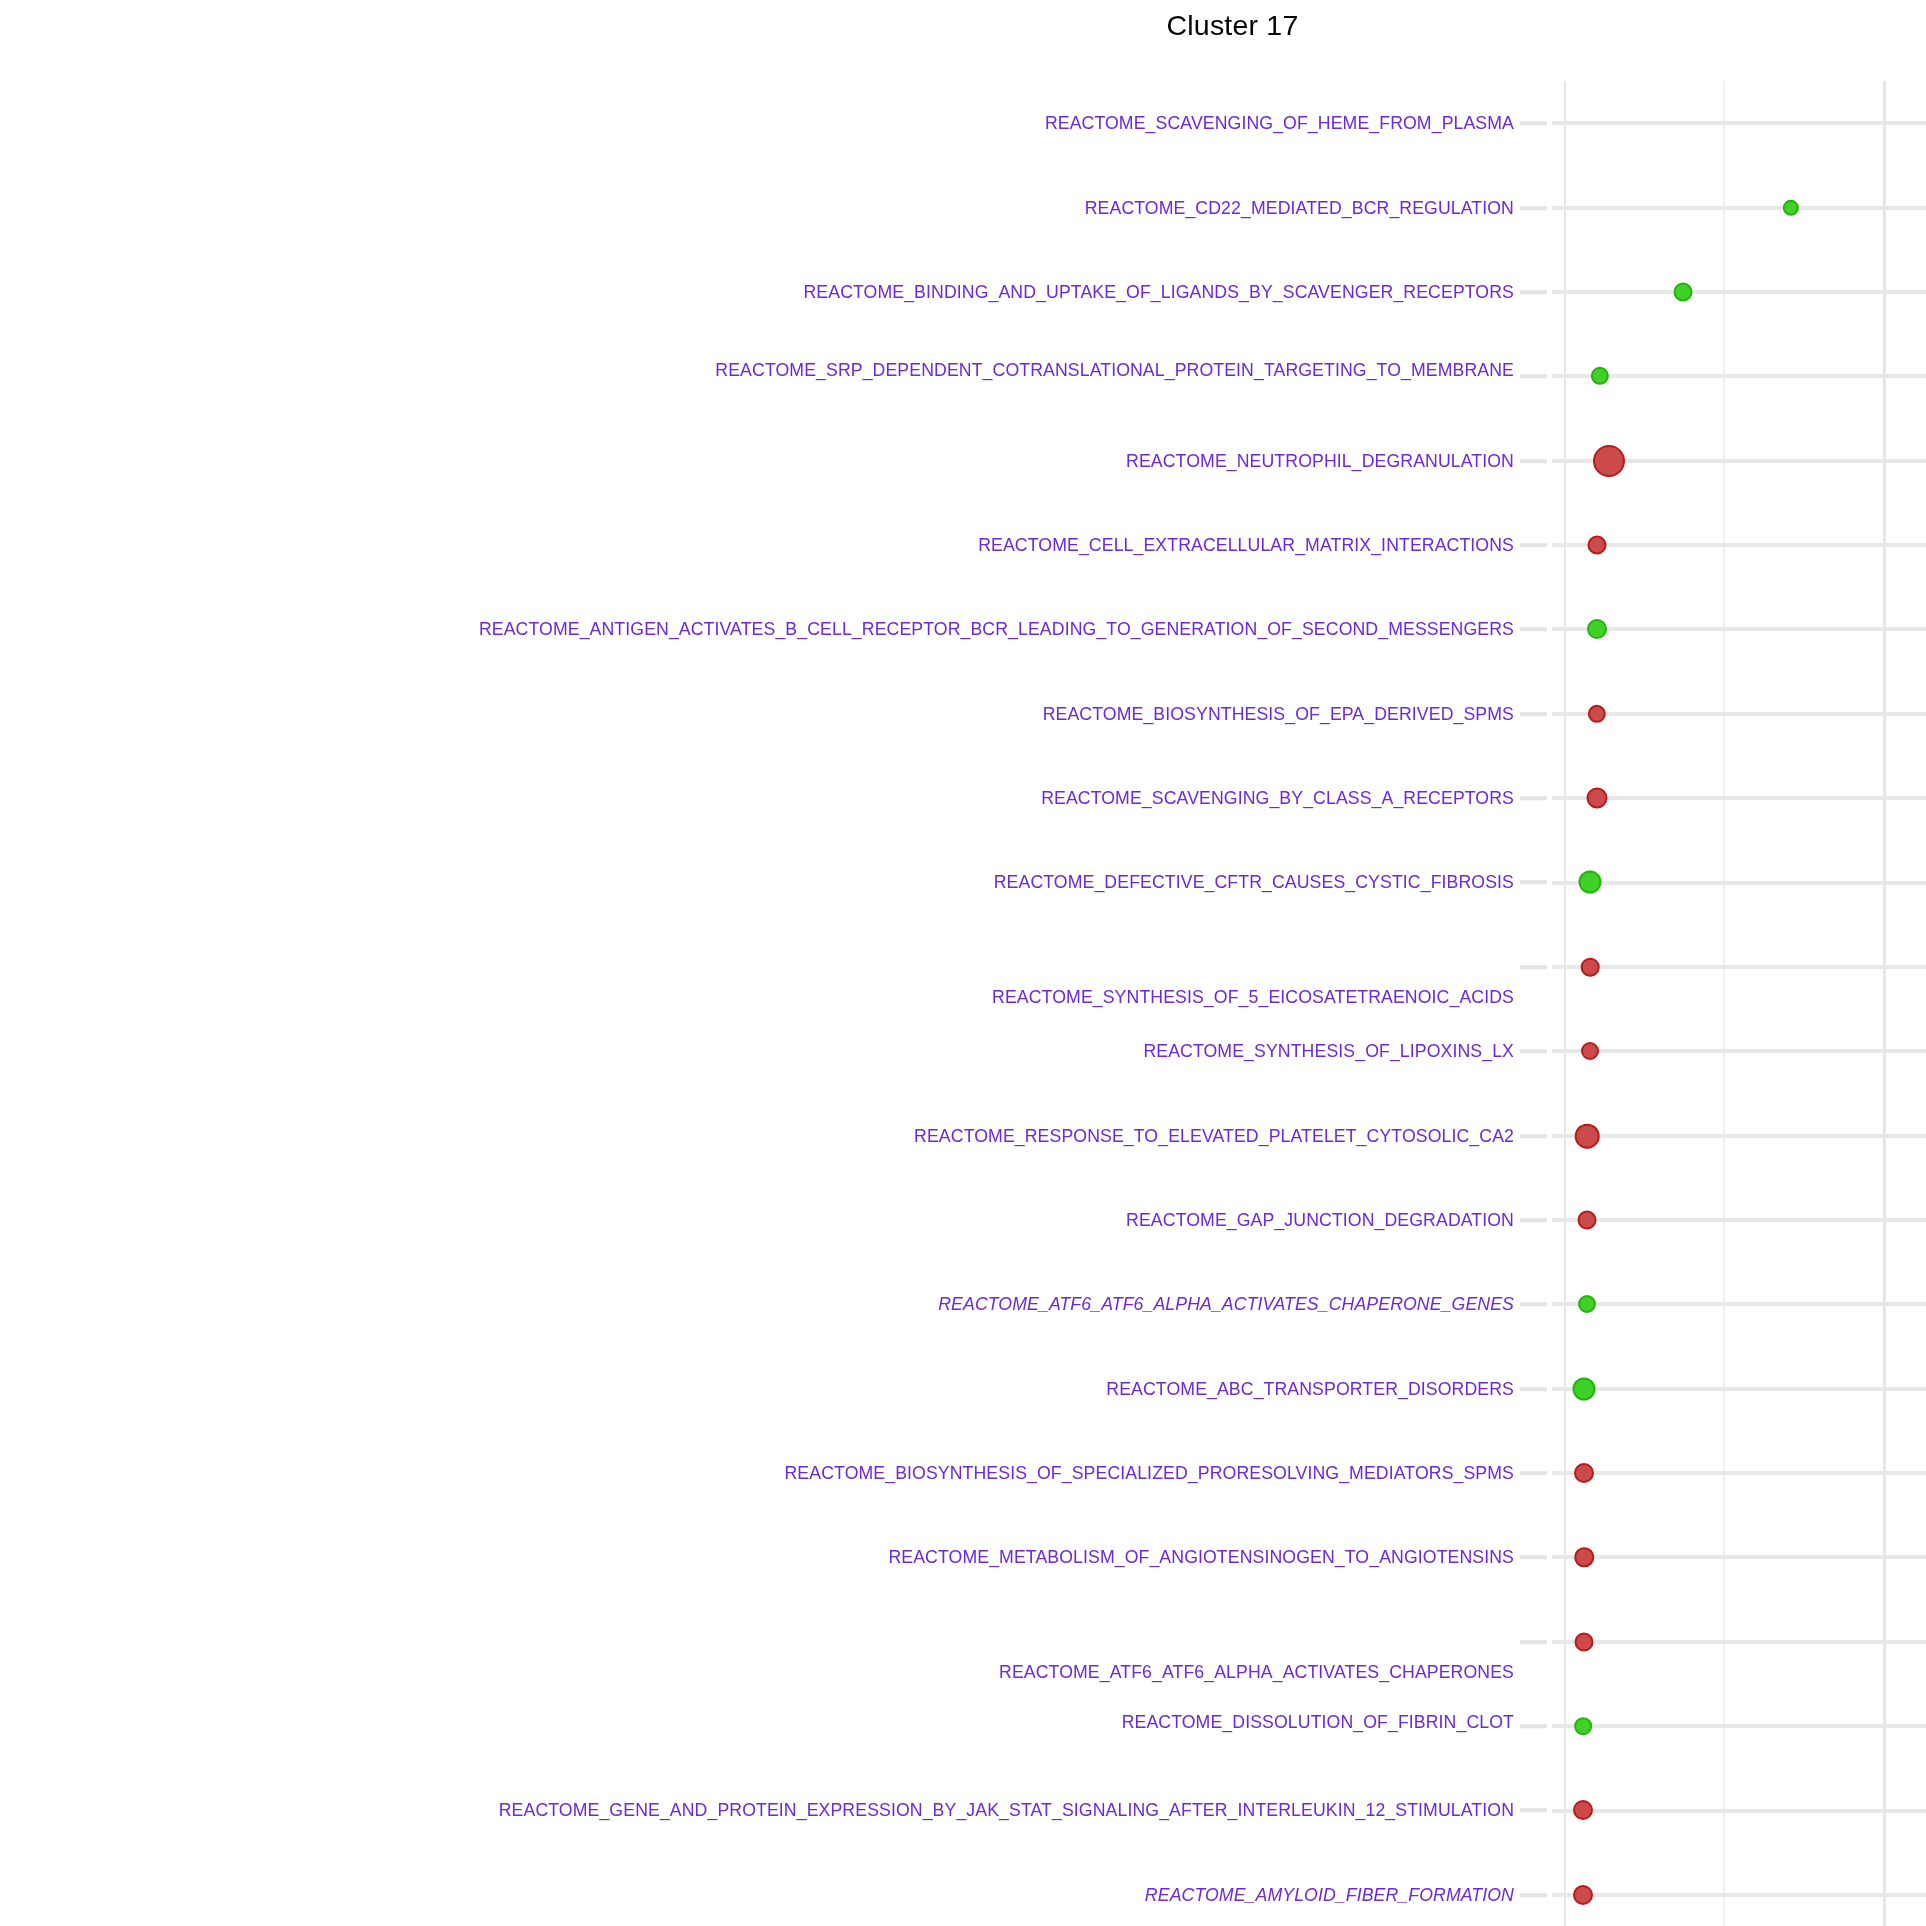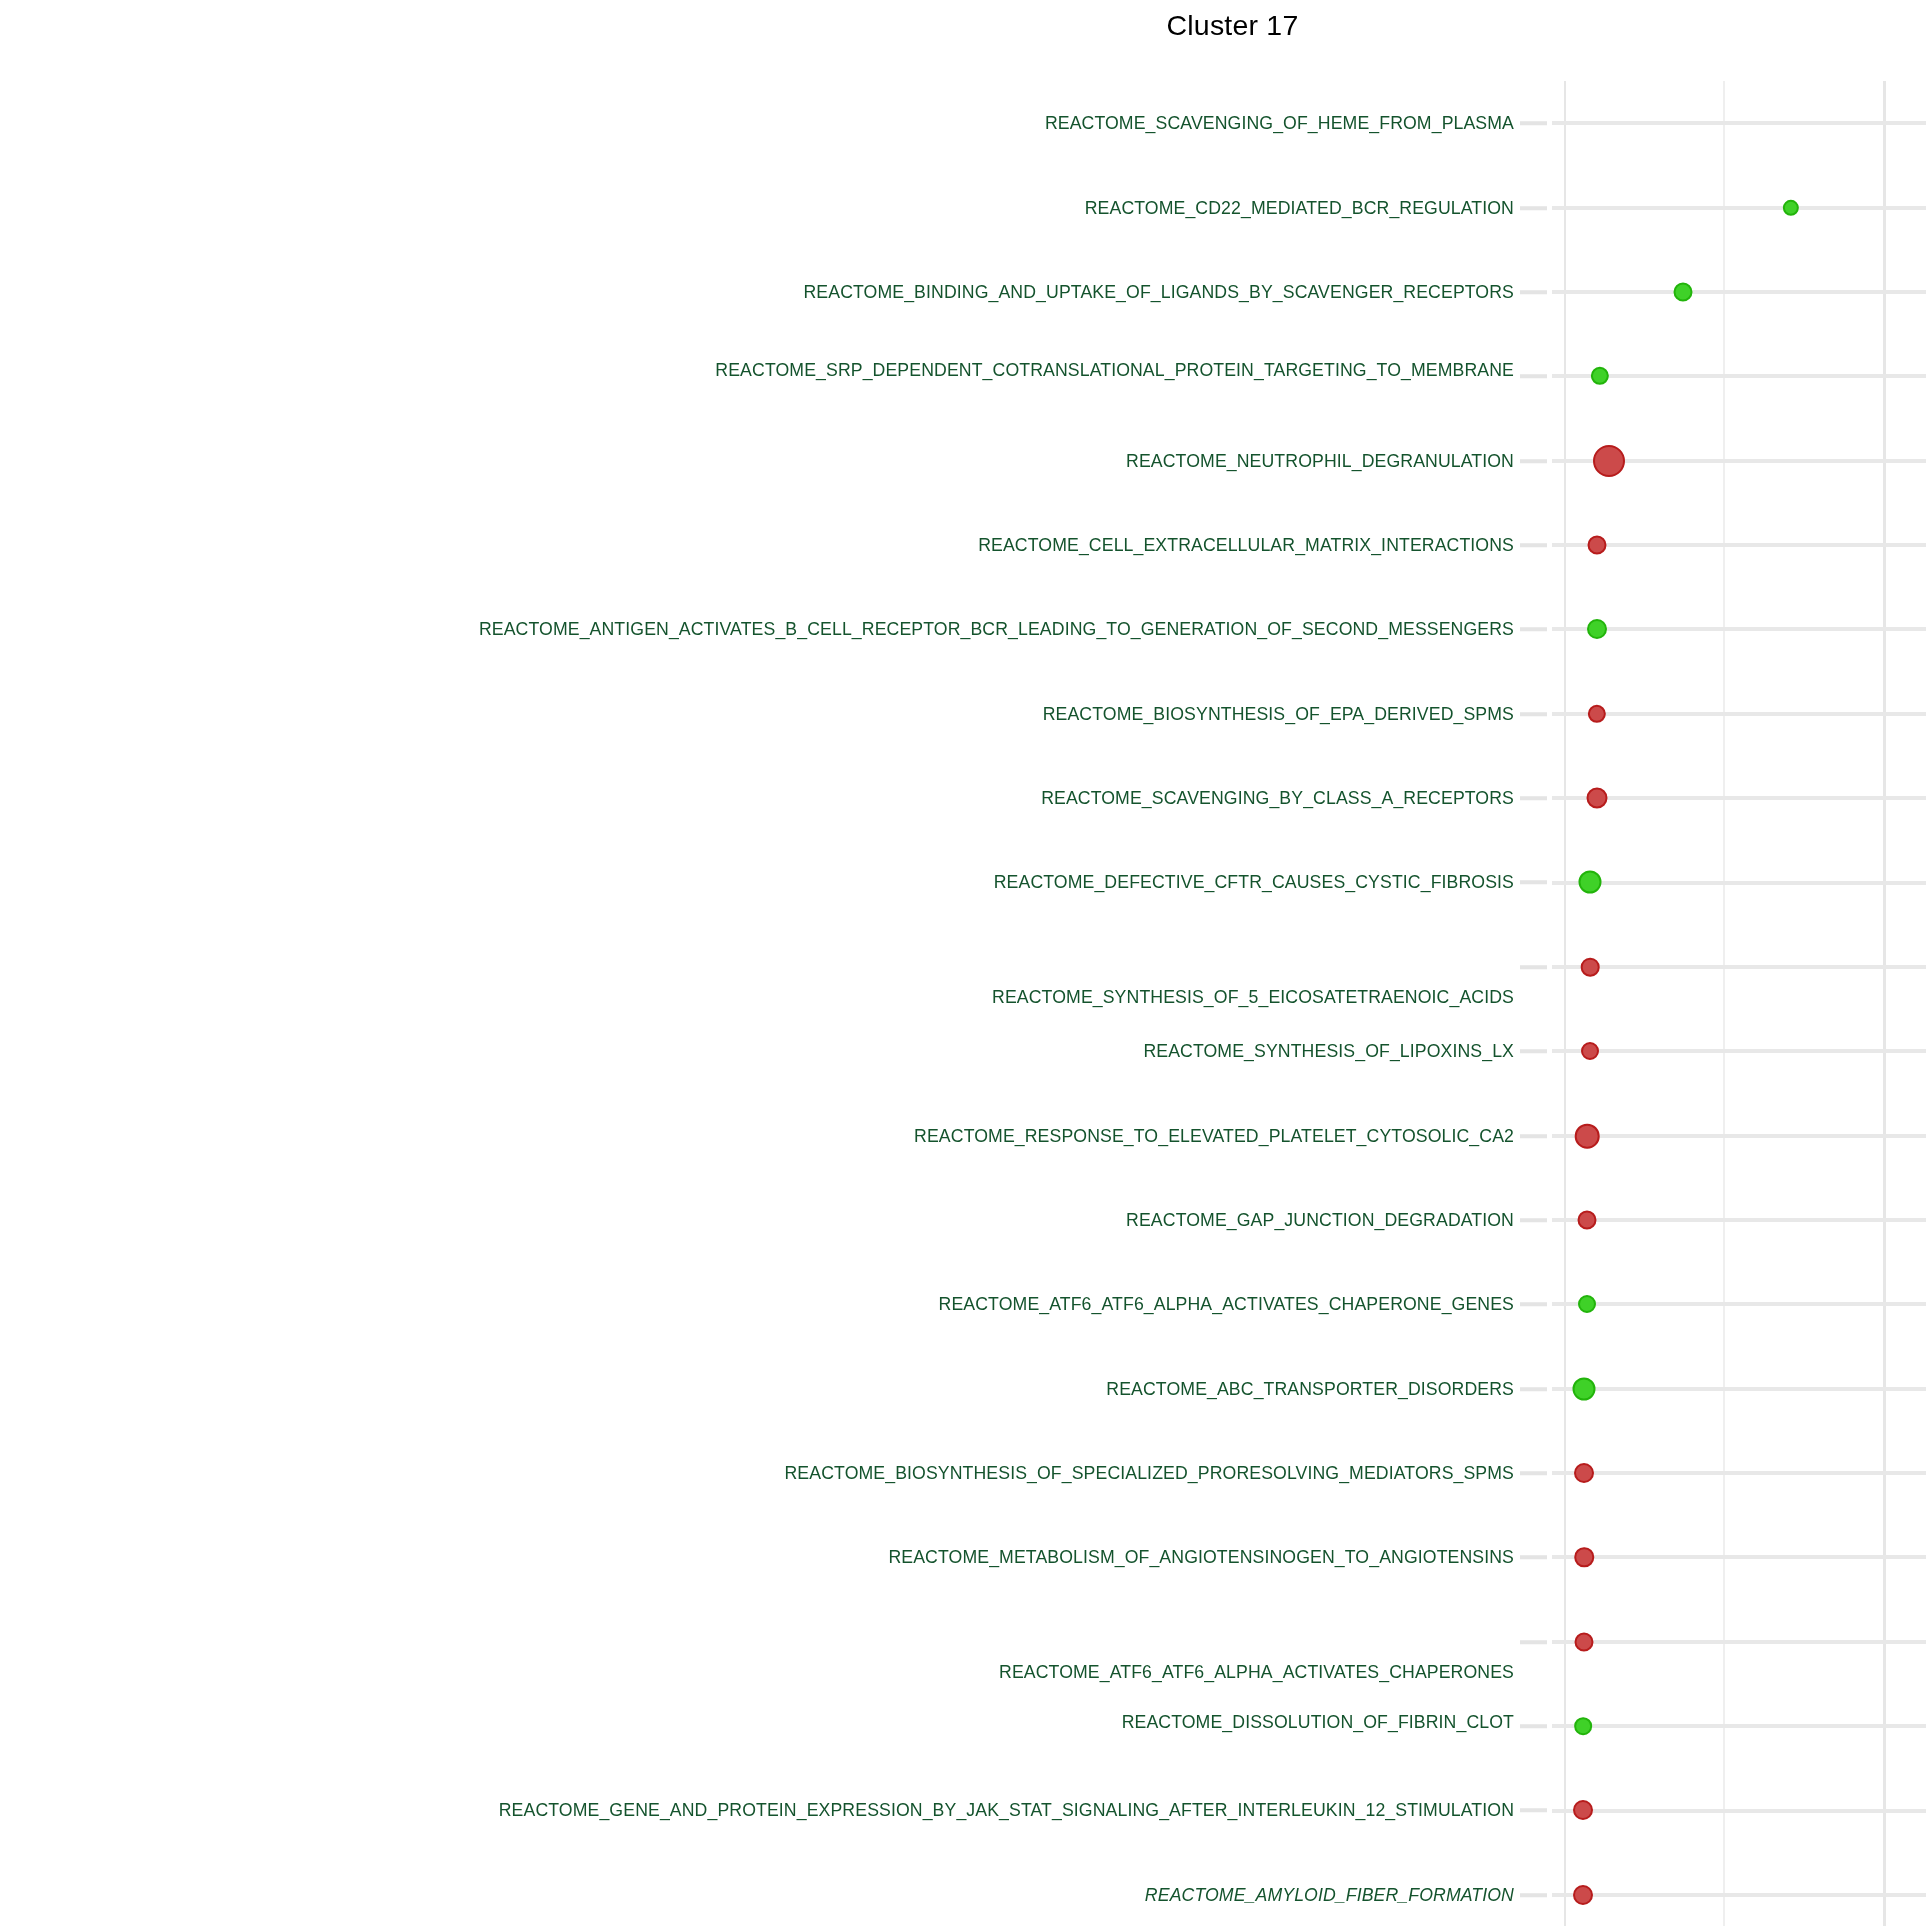--- a/index.html
+++ b/index.html
@@ -58,21 +58,21 @@
     background: #e8e8e8;
   }
 
   
   .ylabel {
     position: absolute;
     right: 0;
     transform: translateY(-50%);
     text-align: right;
     font-size: 17.7px;
-    color: #14532d;
+    color: #6d28d9;
     white-space: nowrap;
     letter-spacing: 0.1px;
   }
   #ylabels {
     position: absolute;
     left: 0;
     top: 81px;
     width: 1514px;
     height: 2531px;
   }
@@ -190,21 +190,21 @@
       <div class="ylabel" style="top: 380px;">REACTOME_NEUTROPHIL_DEGRANULATION</div>
       <div class="ylabel" style="top: 464px;">REACTOME_CELL_EXTRACELLULAR_MATRIX_INTERACTIONS</div>
       <div class="ylabel" style="top: 548px;">REACTOME_ANTIGEN_ACTIVATES_B_CELL_RECEPTOR_BCR_LEADING_TO_GENERATION_OF_SECOND_MESSENGERS</div>
       <div class="ylabel" style="top: 633px;">REACTOME_BIOSYNTHESIS_OF_EPA_DERIVED_SPMS</div>
       <div class="ylabel" style="top: 717px;">REACTOME_SCAVENGING_BY_CLASS_A_RECEPTORS</div>
       <div class="ylabel" style="top: 801px;">REACTOME_DEFECTIVE_CFTR_CAUSES_CYSTIC_FIBROSIS</div>
       <div class="ylabel" style="top: 886px; margin-top: 30px;">REACTOME_SYNTHESIS_OF_5_EICOSATETRAENOIC_ACIDS</div>
       <div class="ylabel" style="top: 970px; margin-left: 36px;">REACTOME_SYNTHESIS_OF_LIPOXINS_LX</div>
       <div class="ylabel" style="top: 1055px;">REACTOME_RESPONSE_TO_ELEVATED_PLATELET_CYTOSOLIC_CA2</div>
       <div class="ylabel" style="top: 1139px;">REACTOME_GAP_JUNCTION_DEGRADATION</div>
-      <div class="ylabel" style="top: 1223px;">REACTOME_ATF6_ATF6_ALPHA_ACTIVATES_CHAPERONE_GENES</div>
+      <div class="ylabel" style="top: 1223px; font-style: italic;">REACTOME_ATF6_ATF6_ALPHA_ACTIVATES_CHAPERONE_GENES</div>
       <div class="ylabel" style="top: 1308px;">REACTOME_ABC_TRANSPORTER_DISORDERS</div>
       <div class="ylabel" style="top: 1392px;">REACTOME_BIOSYNTHESIS_OF_SPECIALIZED_PRORESOLVING_MEDIATORS_SPMS</div>
       <div class="ylabel" style="top: 1476px;">REACTOME_METABOLISM_OF_ANGIOTENSINOGEN_TO_ANGIOTENSINS</div>
       <div class="ylabel" style="top: 1641px;">REACTOME_DISSOLUTION_OF_FIBRIN_CLOT</div>
       <div class="ylabel" style="top: 1591px; text-align: center;">REACTOME_ATF6_ATF6_ALPHA_ACTIVATES_CHAPERONES</div>
       <div class="ylabel" style="top: 1729px;">REACTOME_GENE_AND_PROTEIN_EXPRESSION_BY_JAK_STAT_SIGNALING_AFTER_INTERLEUKIN_12_STIMULATION</div>
       <div class="ylabel" style="top: 1814px; font-style: italic;">REACTOME_AMYLOID_FIBER_FORMATION</div>
     </div>
 
 </div>

